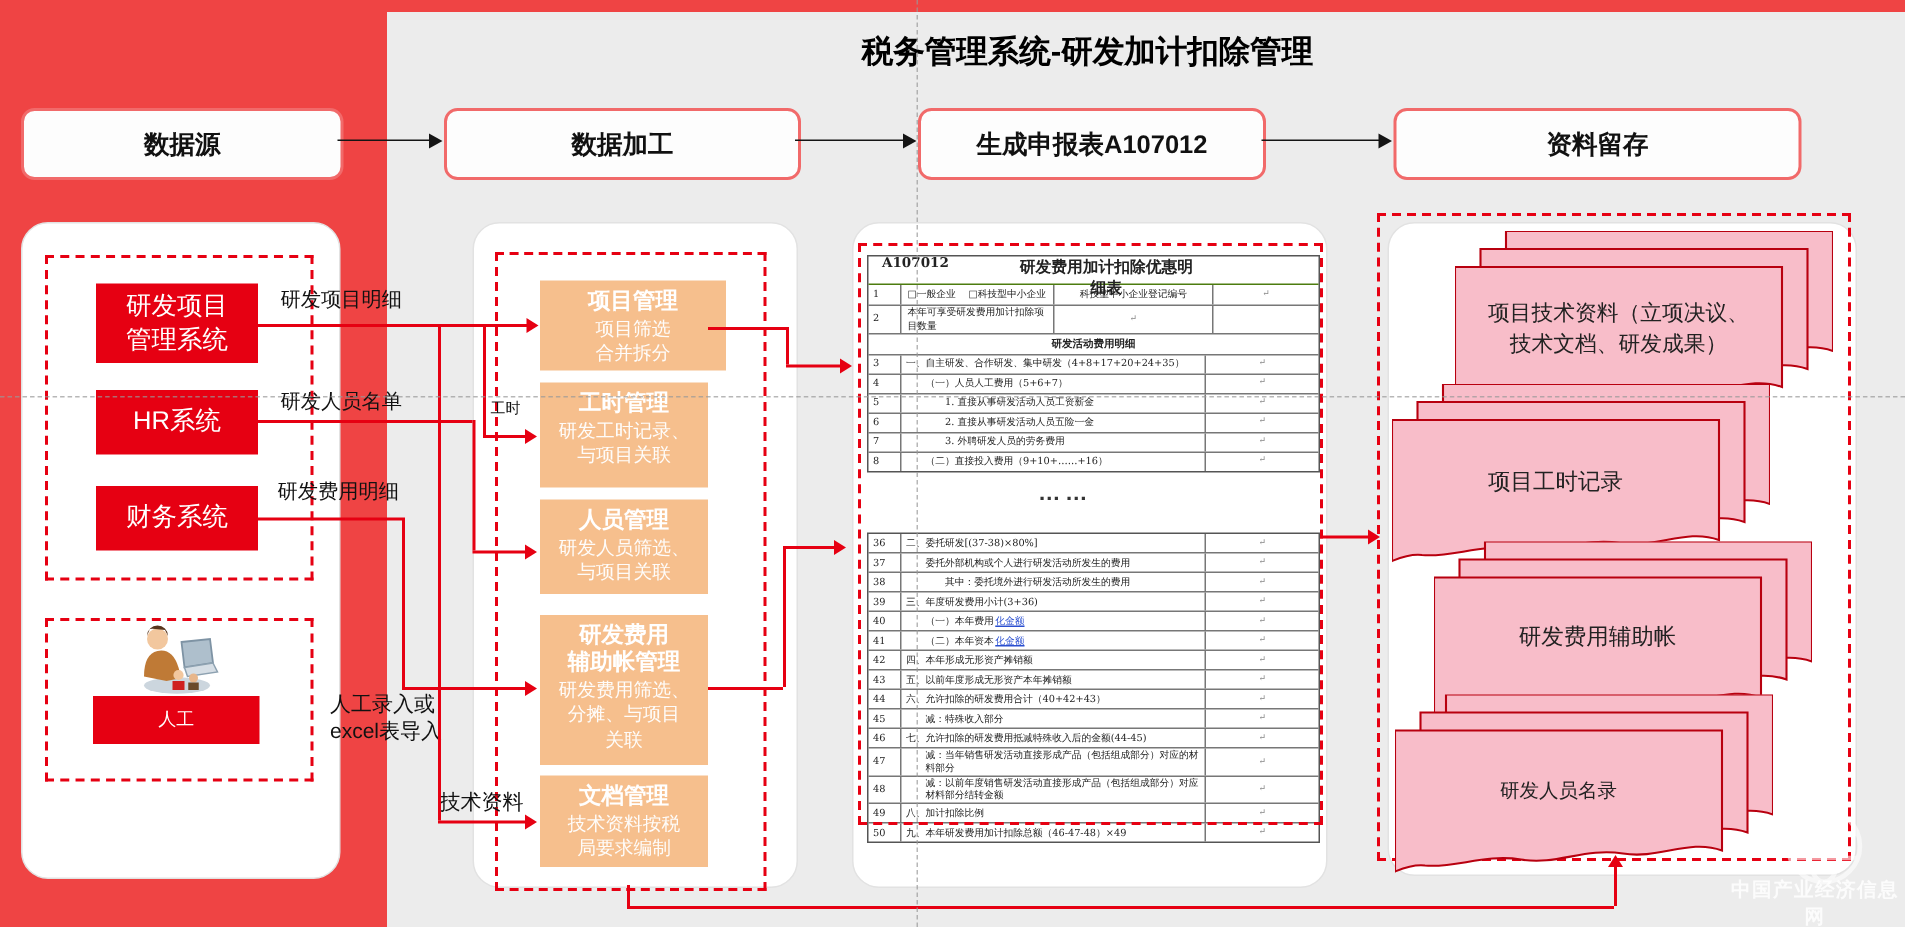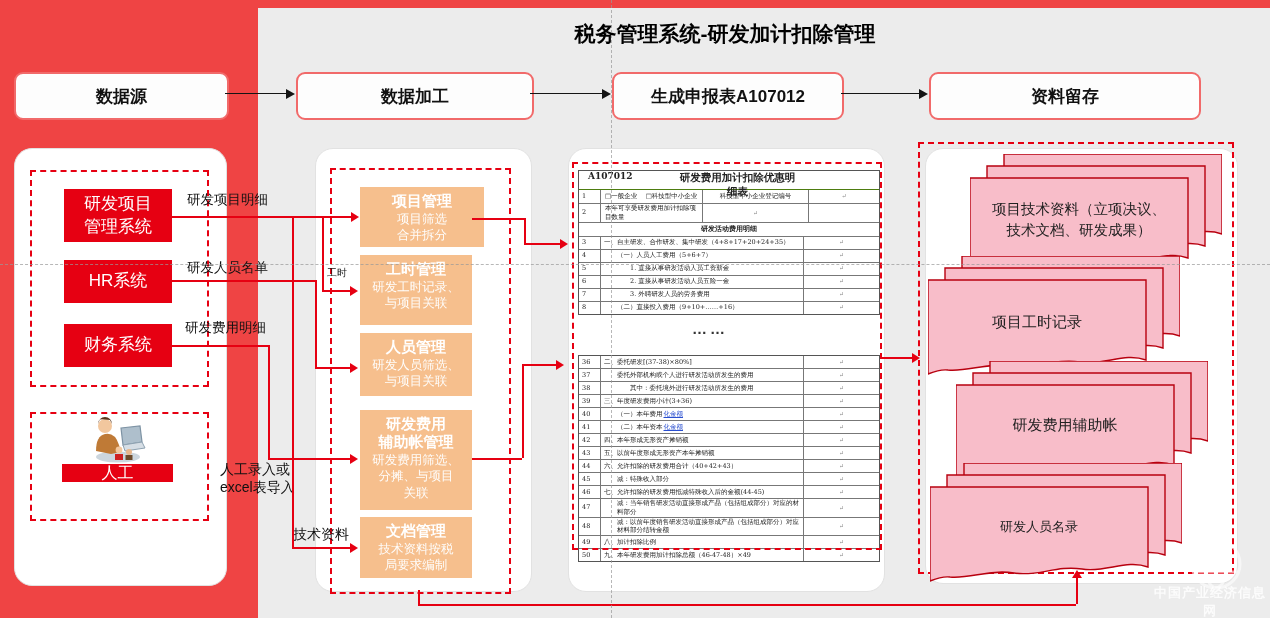--- a/index.html
+++ b/index.html
@@ -96,21 +96,21 @@
       <circle cx="17" cy="12" r="7" fill="#f2c79e"></circle>
       <path d="M10,10 a7,7 0 0 1 14,0 l-2,-4 -10,-1 z" fill="#57351c"></path>
       <path d="M8,36 q1,-14 9,-16 q9,-2 13,10 l3,8 -9,2 z" fill="#c8username0" fill-opacity="0"></path>
       <path d="M8,37 q0,-15 9,-17 q10,-2 14,11 l2,7 -10,2 z" fill="#bf7a36"></path>
       <circle cx="31" cy="36" r="3.4" fill="#f2c79e"></circle>
       <path d="M27,40 h8 v6 h-8 z" fill="#cf2020"></path>
       <circle cx="41" cy="38" r="3" fill="#e8b68b"></circle>
       <path d="M37.5,41 h7 v5 h-7 z" fill="#6b4a2a"></path>
     </svg>
   </div>
-  <div class="abs redbox" style="left:62px;top:464px;width:111px;height:18px;font-size:16px;">人工</div>
+  <div class="abs redbox" style="left:62px;top:464px;width:111px;height:32px;font-size:12px;">人工</div>
 
   <div class="abs lbl" style="left:187px;top:191px;">研发项目明细</div>
   <div class="abs lbl" style="left:187px;top:259px;">研发人员名单</div>
   <div class="abs lbl" style="left:185px;top:319px;">研发费用明细</div>
   <div class="abs lbl" style="left:327px;top:266px;font-size:10px;">工时</div>
   <div class="abs lbl" style="left:220px;top:460px;font-size:14px;">人工录入或
 excel表导入</div>
   <div class="abs lbl" style="left:293px;top:525px;font-size:14px;">技术资料</div>
 
   <div class="abs obox" style="left:360px;top:187px;width:124px;height:60px;">

